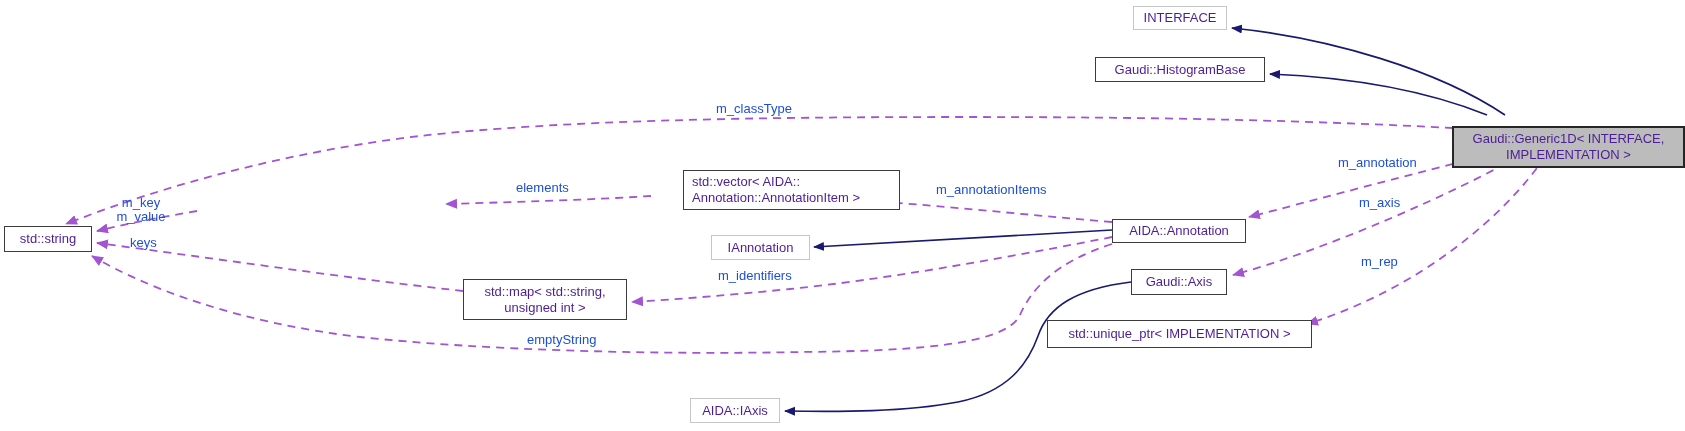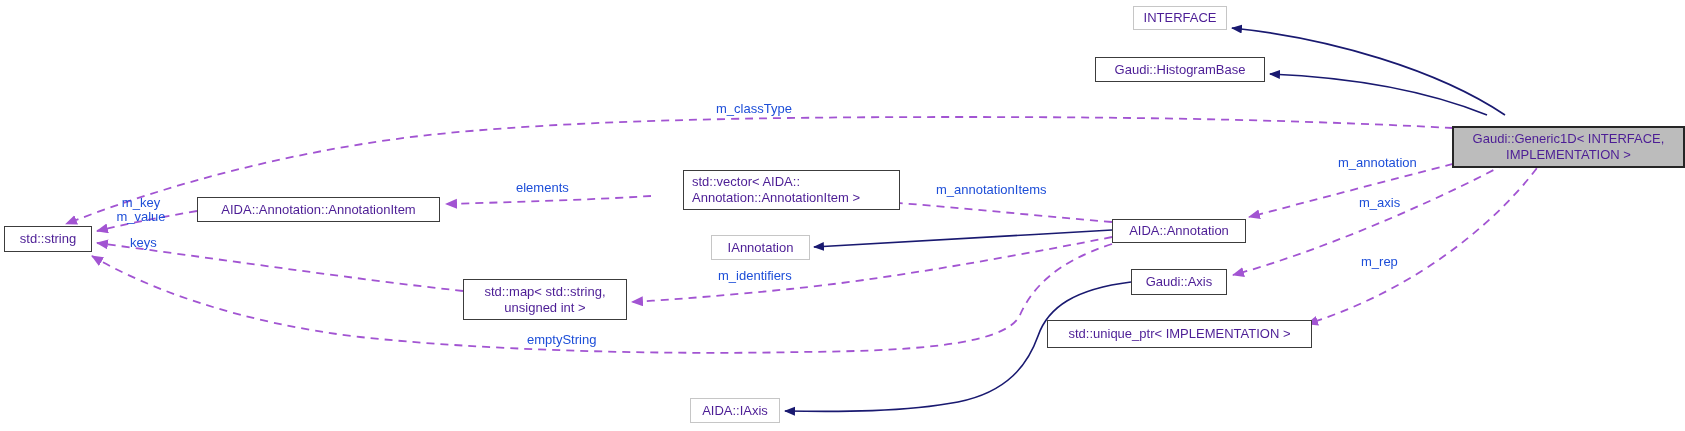--- a/index.html
+++ b/index.html
@@ -80,23 +80,20 @@
 
   <div class="node current" style="left:1452px;top:126px;width:233px;height:42px;">
     <span>Gaudi::Generic1D&lt; INTERFACE,</span>
     <span>IMPLEMENTATION &gt;</span>
   </div>
 
   <div class="node" style="left:4px;top:226px;width:88px;height:26px;">
     <span>std::string</span>
   </div>
 
-  <div class="node" style="left:197px;top:197px;width:243px;height:25px;">
-    <span>AIDA::Annotation::AnnotationItem</span>
-  </div>
 
   <div class="node" style="left:651px;top:170px;width:217px;height:40px;align-items:flex-start;padding-left:8px;text-align:left;margin-left:32px;">
     <span>std::vector&lt; AIDA::</span>
     <span>Annotation::AnnotationItem &gt;</span>
   </div>
 
   <div class="node undoc" style="left:711px;top:235px;width:99px;height:25px;">
     <span>IAnnotation</span>
   </div>
 

